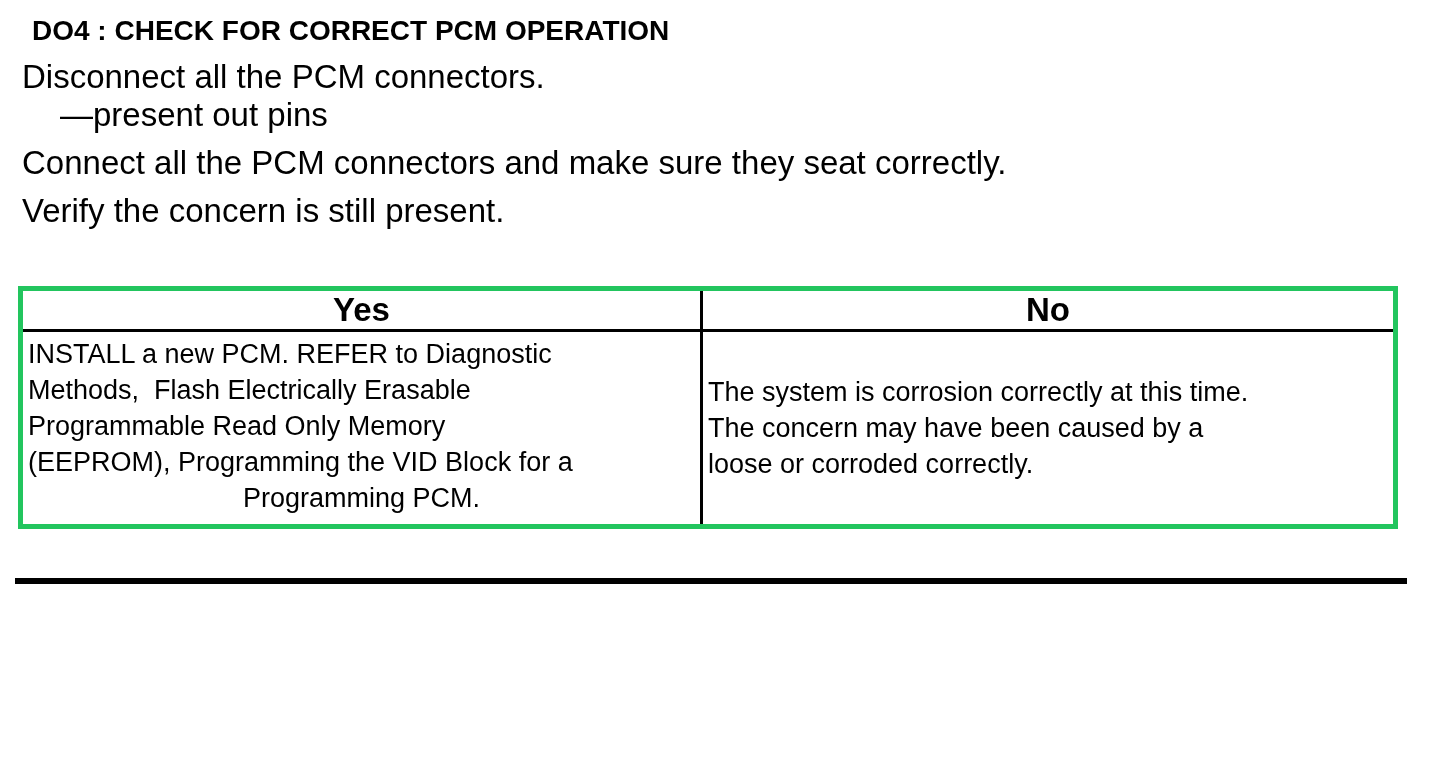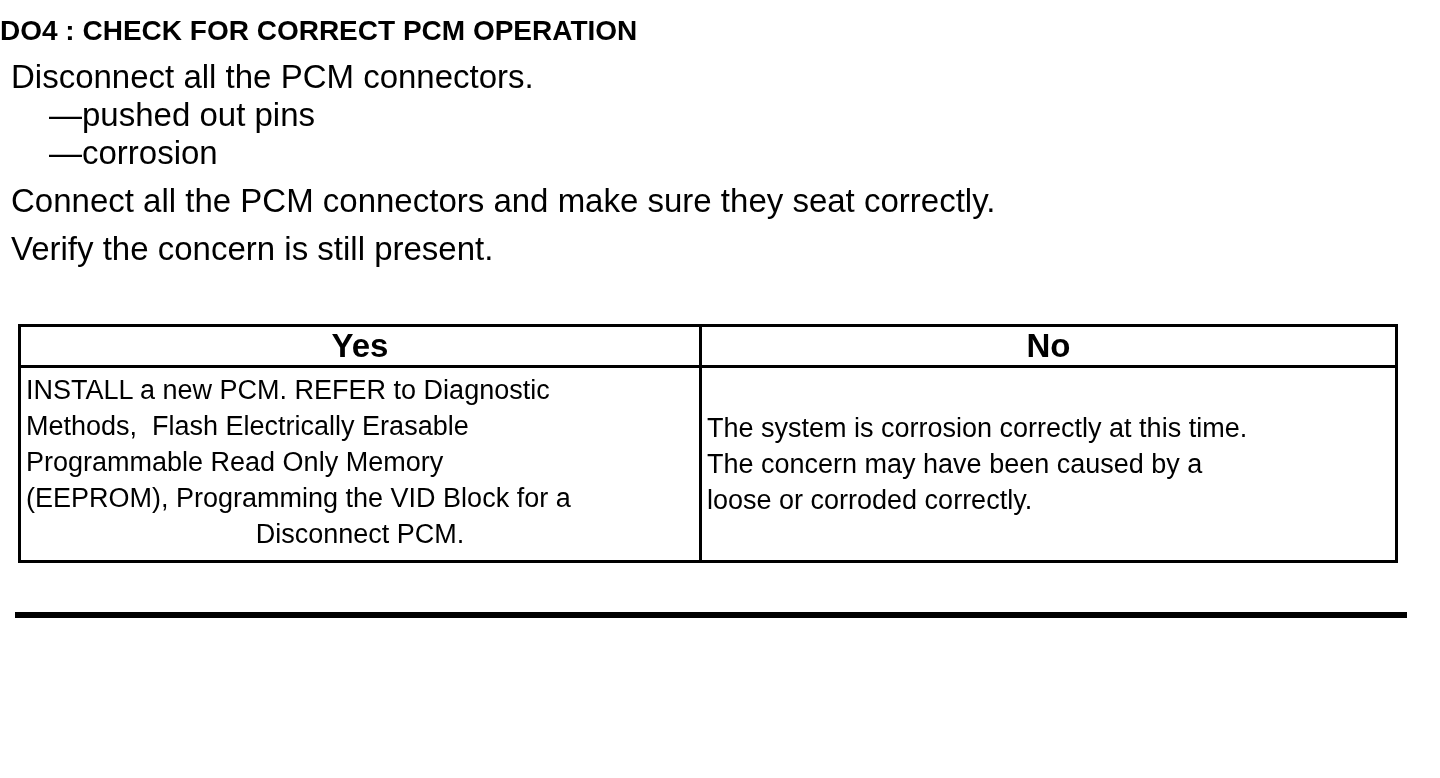--- a/index.html
+++ b/index.html
@@ -15,48 +15,48 @@
     color: #000000;
     -webkit-font-smoothing: none;
   }
   .page {
     position: relative;
     width: 1440px;
     height: 778px;
     background: #ffffff;
   }
   .heading {
-    margin: 16px 0 0 0;
+    margin: 16px 0 0 32px;
     font-size: 28px;
     font-weight: bold;
     line-height: 30px;
     white-space: pre;
   }
   .steps {
-    margin-left: 11px;
+    margin-left: 22px;
     font-size: 33px;
   }
   .step {
     line-height: 35px;
     margin-top: 13px;
     white-space: pre;
   }
   .step.indent {
     margin-top: 3px;
     margin-left: 38px;
   }
   .step.bold {
     font-weight: bold;
   }
   table.results-table {
     border-collapse: collapse;
     table-layout: fixed;
     margin: 58px 0 0 18px;
     width: 1380px;
-    border: 2px solid #22c55e;
+    border: 5px solid #22c55e;
   }
   .results-table th,
   .results-table td {
     border: 3px solid #000000;
   }
   .results-table th {
     font-size: 33px;
     font-weight: bold;
     text-align: center;
     height: 38px;
@@ -91,22 +91,21 @@
 </style>
 </head>
 <body>
 
 <div class="page">
 
   <div class="heading">DO4 : CHECK FOR CORRECT PCM OPERATION</div>
 
   <div class="steps">
     <div class="step">Disconnect all the PCM connectors.</div>
-    <div class="step indent">—pushed out pins</div>
-    <div class="step indent">—corrosion</div>
+    <div class="step indent">—present out pins</div>
     <div class="step">Connect all the PCM connectors and make sure they seat correctly.</div>
     <div class="step">Verify the concern is still present.</div>
   </div>
 
   <table class="results-table">
     <colgroup>
       <col style="width:681px">
       <col>
     </colgroup>
     <thead>
@@ -115,21 +114,21 @@
         <th>No</th>
       </tr>
     </thead>
     <tbody>
       <tr>
         <td class="yes-cell">
           <div class="cell-line">INSTALL a new PCM. REFER to Diagnostic</div>
           <div class="cell-line">Methods,  Flash Electrically Erasable</div>
           <div class="cell-line">Programmable Read Only Memory</div>
           <div class="cell-line">(EEPROM), Programming the VID Block for a</div>
-          <div class="cell-line center">Disconnect PCM.</div>
+          <div class="cell-line center">Programming PCM.</div>
         </td>
         <td class="no-cell">
           <div class="cell-line">The system is corrosion correctly at this time.</div>
           <div class="cell-line">The concern may have been caused by a</div>
           <div class="cell-line">loose or corroded correctly.</div>
         </td>
       </tr>
     </tbody>
   </table>
 

